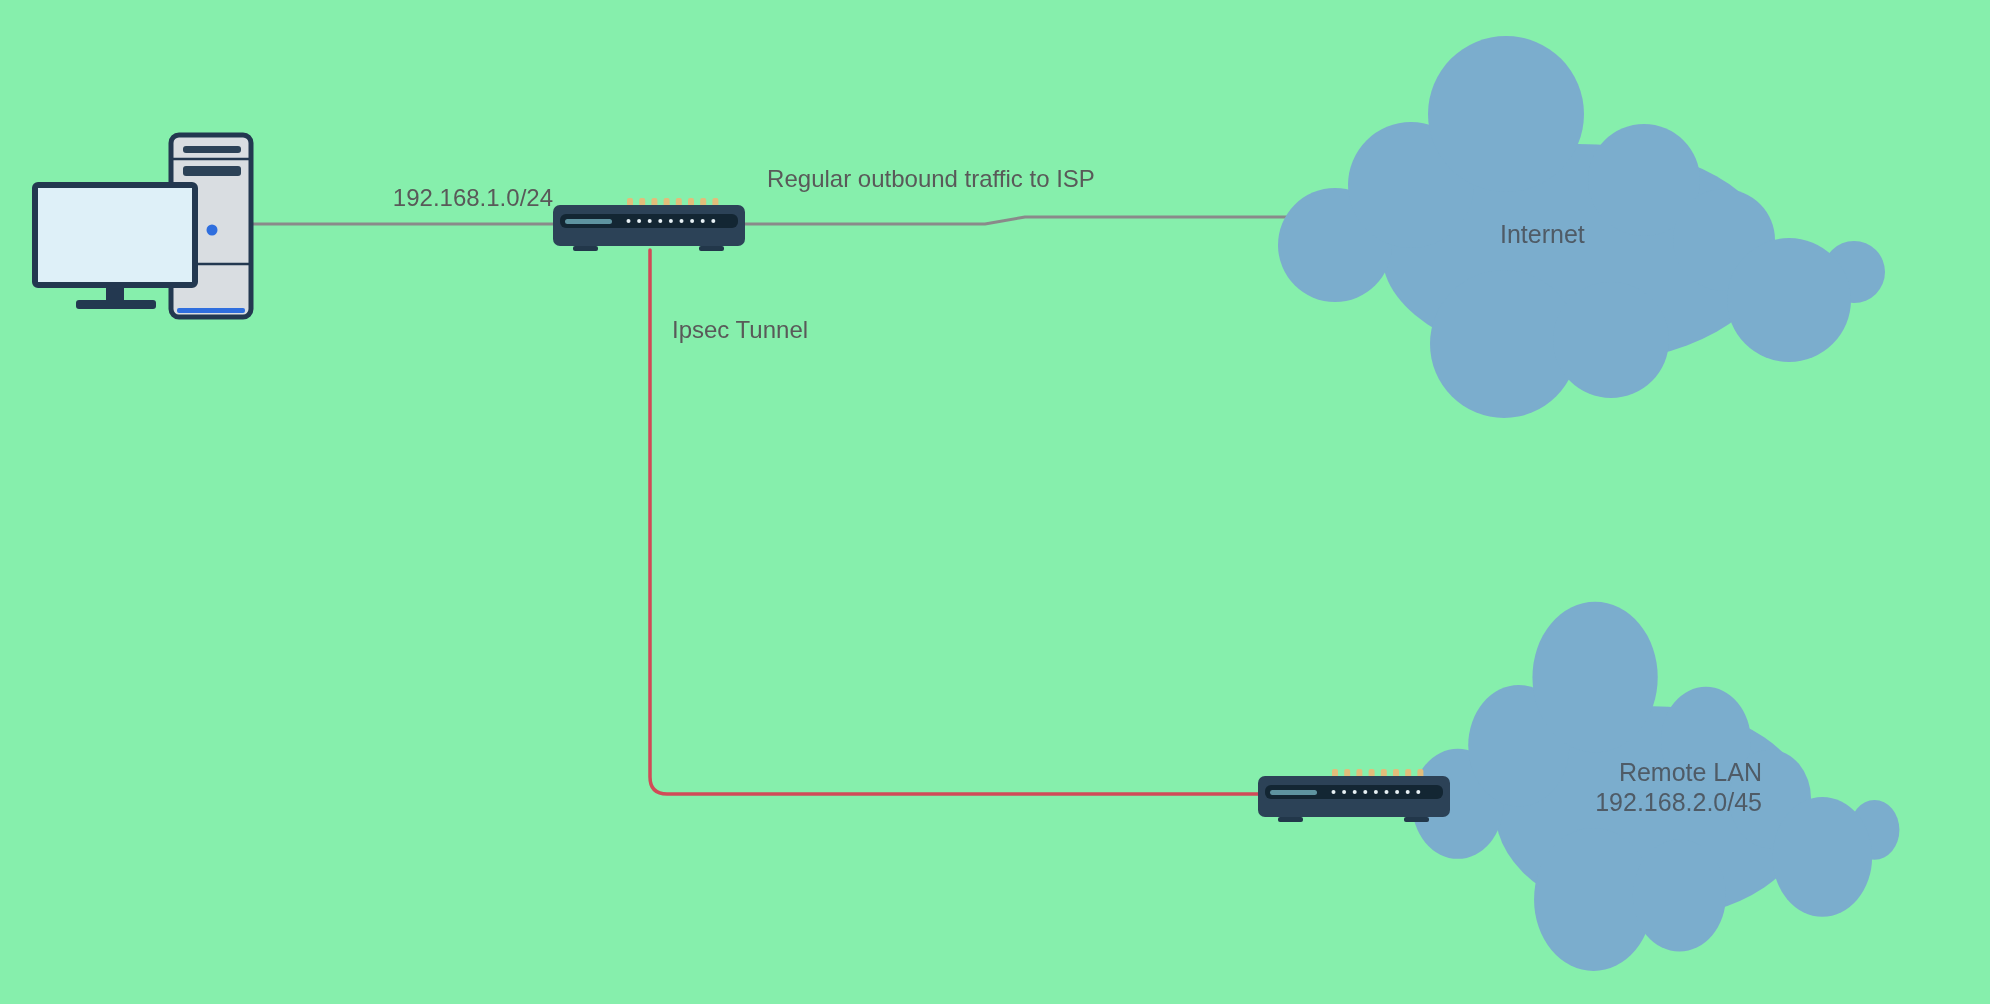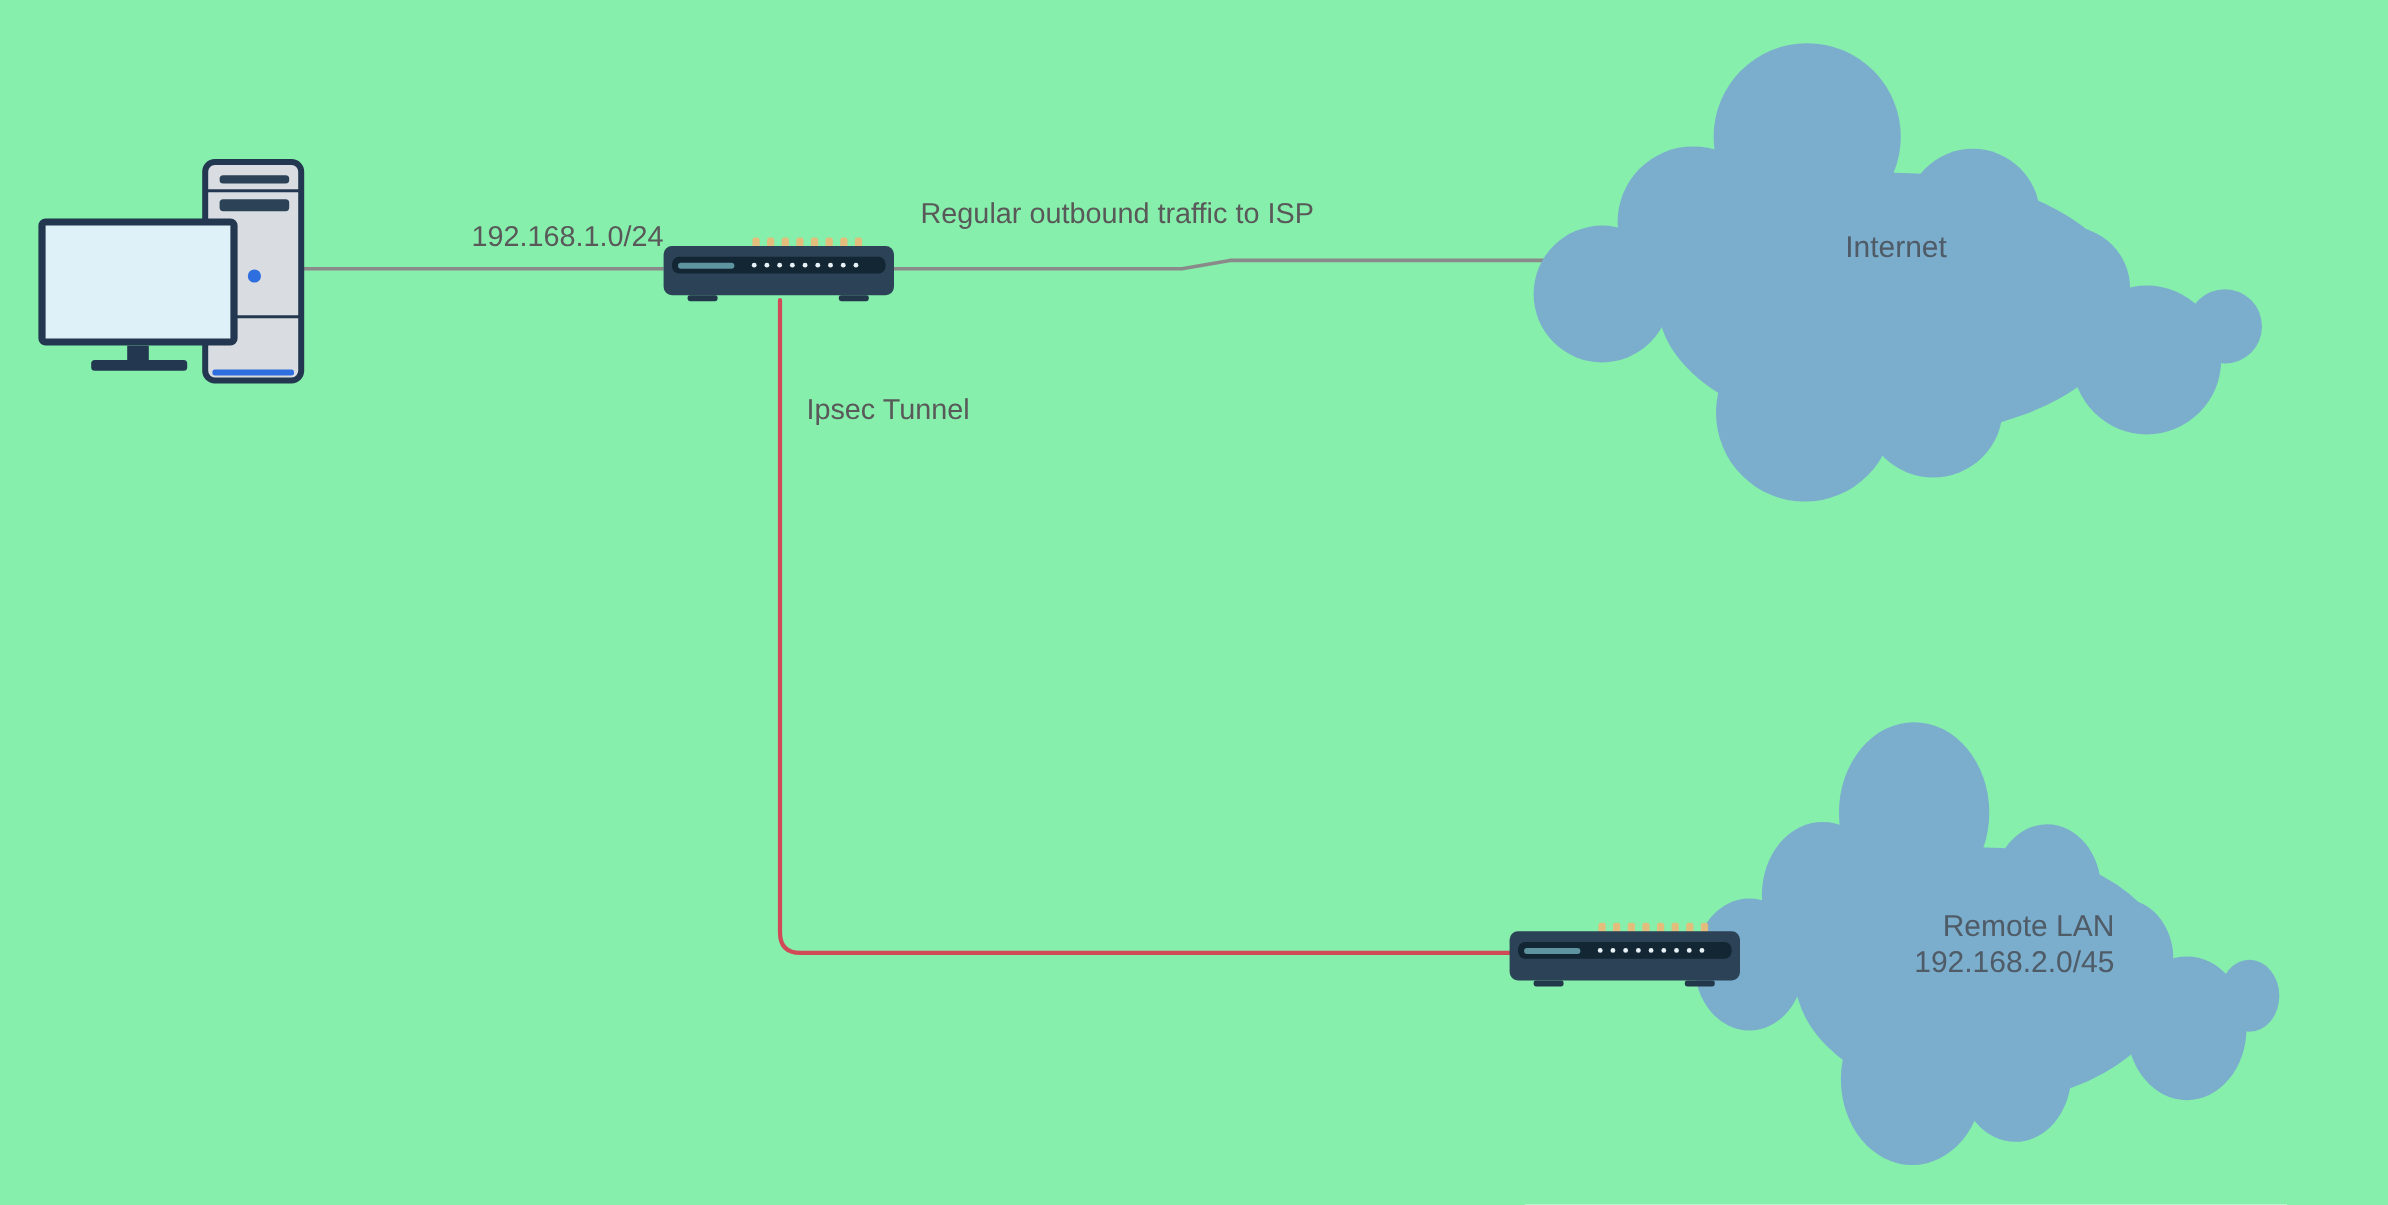--- a/index.html
+++ b/index.html
@@ -15,22 +15,22 @@
   .dlabel {
     position: absolute;
     color: #595959;
     font-size: 24px;
     line-height: 28px;
     white-space: nowrap;
   }
   .dlabel.cloud-label { color: #4f5b66; font-size: 25px; }
   #label-local-subnet   { left: 385px; top: 184px; width: 168px; text-align: right; }
   #label-outbound       { left: 761px; top: 165px; width: 340px; text-align: center; }
-  #label-tunnel         { left: 672px; top: 328px; }
-  #label-internet       { left: 1500px; top: 192px; width: 160px; text-align: center; }
+  #label-tunnel         { left: 672px; top: 316px; }
+  #label-internet       { left: 1500px; top: 220px; width: 160px; text-align: left; }
   #label-remote-lan     { left: 1542px; top: 757px; width: 220px; text-align: right; line-height: 30px; }
 </style>
 </head>
 <body>
 
 <div id="canvas">
 
   <svg id="diagram-svg" xmlns="http://www.w3.org/2000/svg" viewBox="0 0 1990 1004">
 
     <defs>

